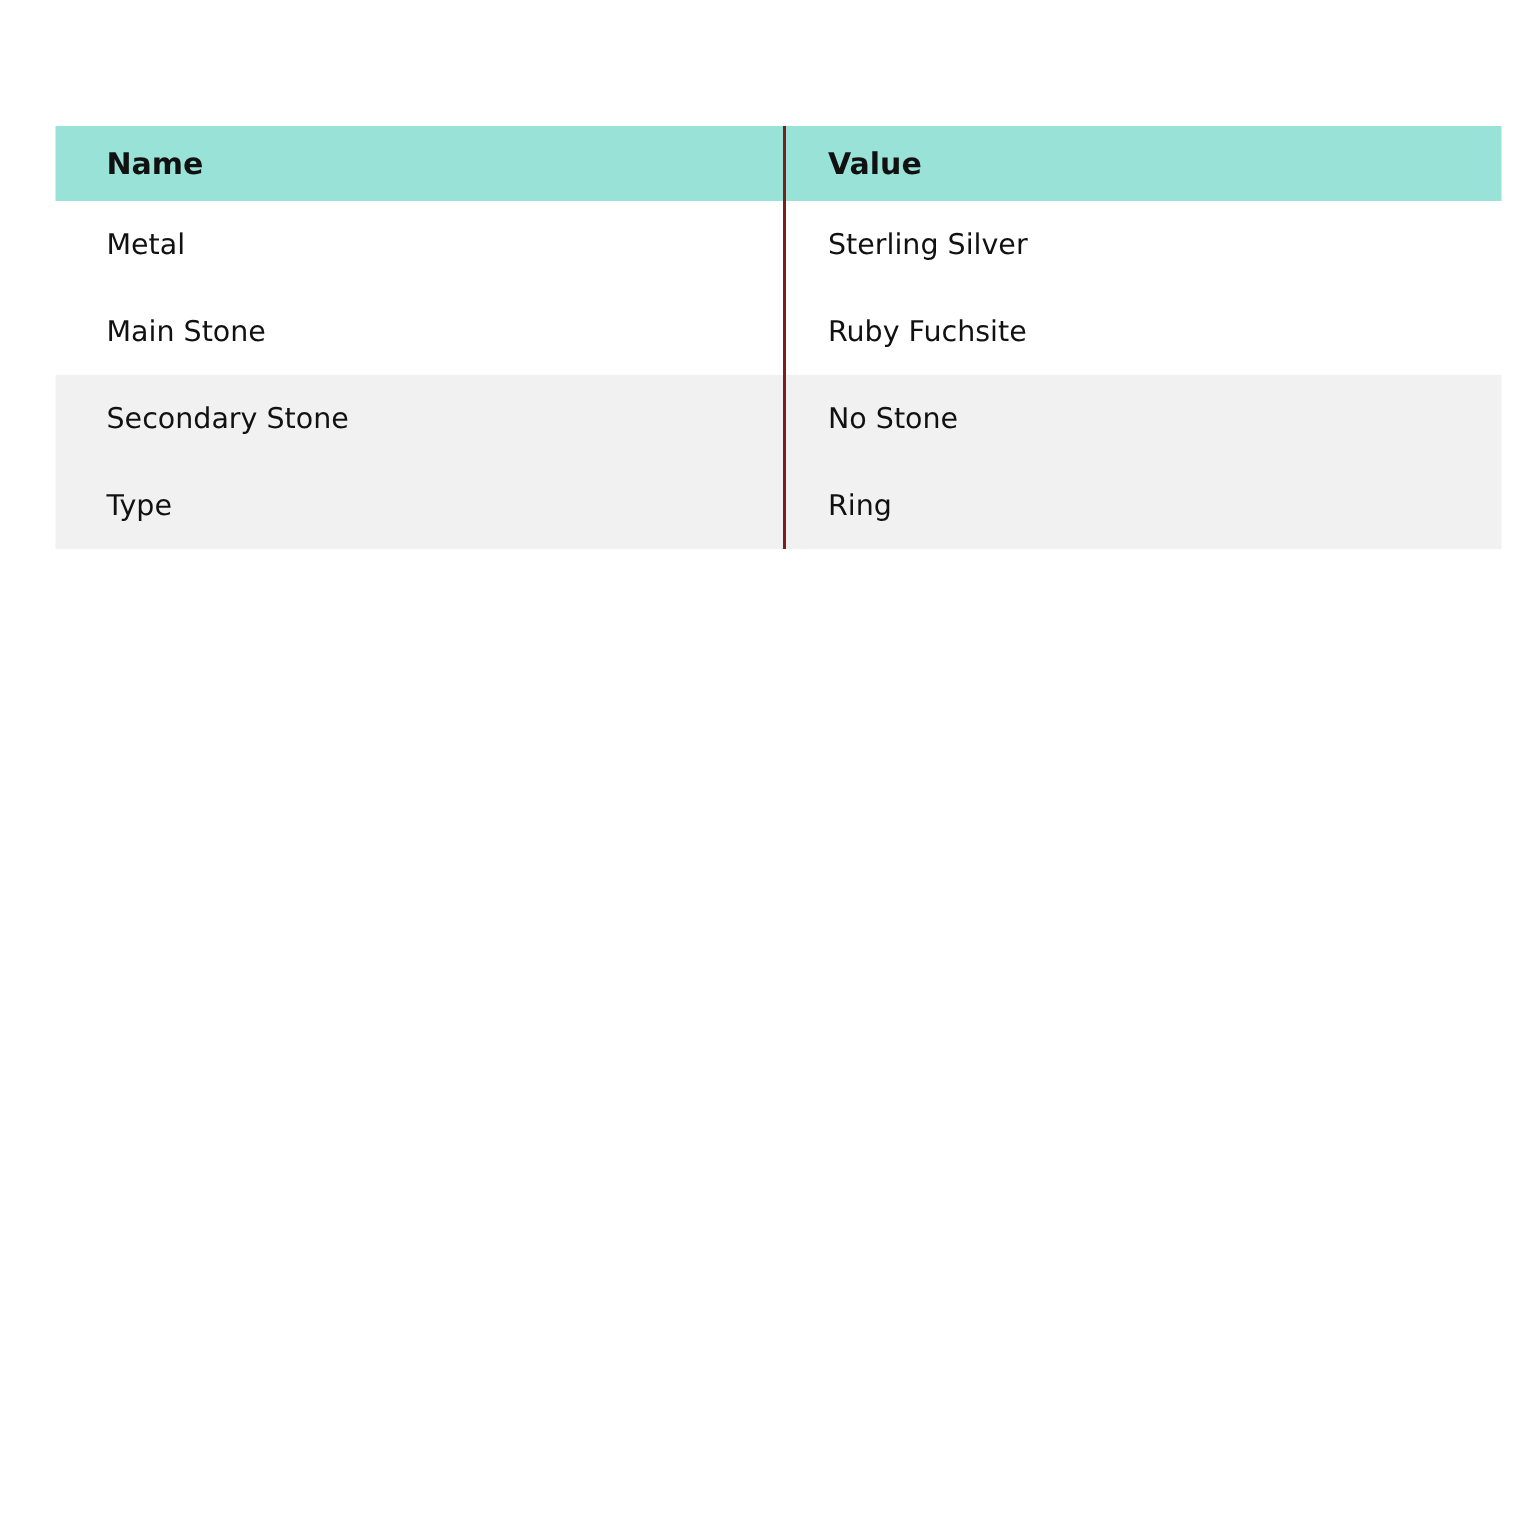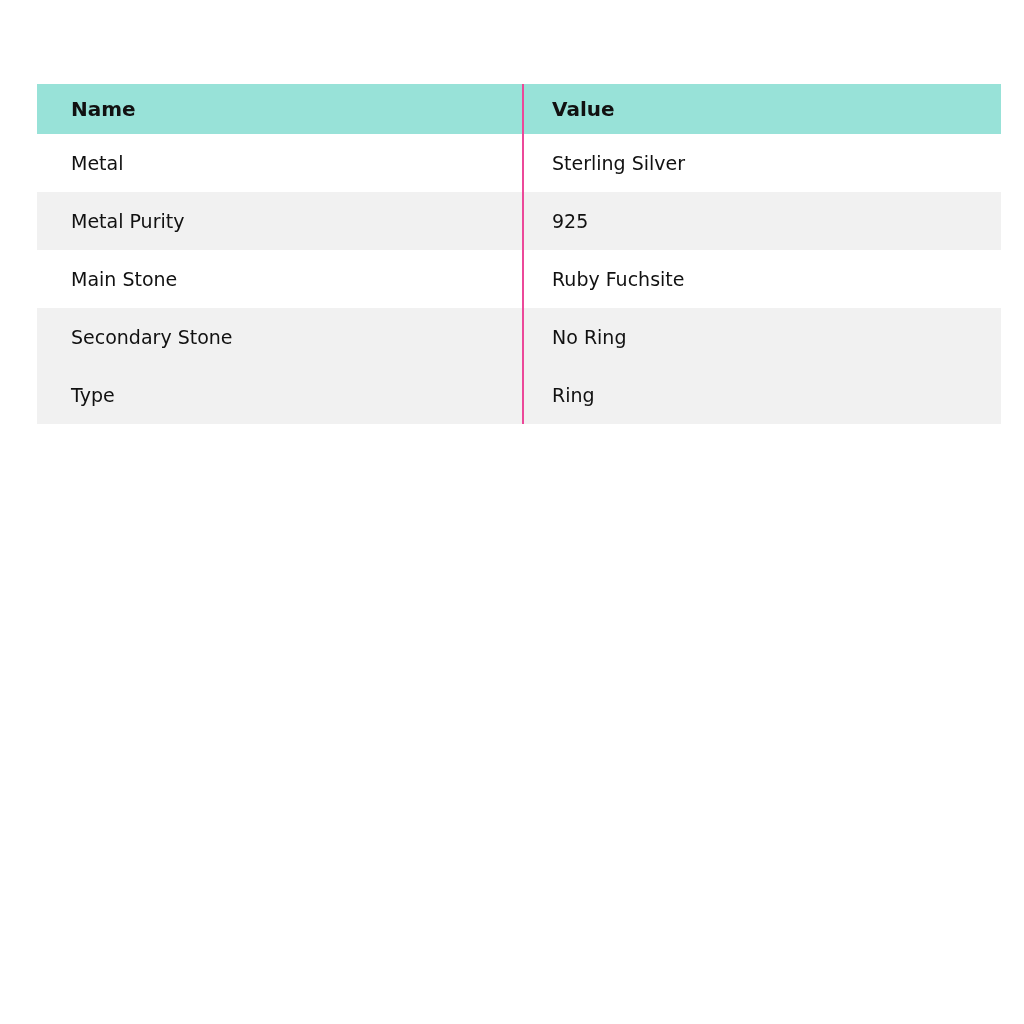--- a/index.html
+++ b/index.html
@@ -42,21 +42,21 @@
   }
   .spec-table td {
     height: 58px;
     vertical-align: middle;
     background: #ffffff;
   }
   .spec-table tr.alt td { background: var(--row-alt-bg); }
   .spec-table th:first-child,
   .spec-table td:first-child {
     padding-left: 34px;
-    border-right: 2px solid #ec4899;
+    border-right: 2px solid #7f1d1d;
   }
   .spec-table th:last-child,
   .spec-table td:last-child {
     padding-left: 28px;
   }
 </style>
 </head>
 <body>
 
 <div class="page">
@@ -69,31 +69,27 @@
       <tr>
         <th>Name</th>
         <th>Value</th>
       </tr>
     </thead>
     <tbody>
         <tr>
           <td>Metal</td>
           <td>Sterling Silver</td>
         </tr>
-        <tr class="alt">
-          <td>Metal Purity</td>
-          <td>925</td>
-        </tr>
         <tr>
           <td>Main Stone</td>
           <td>Ruby Fuchsite</td>
         </tr>
         <tr class="alt">
           <td>Secondary Stone</td>
-          <td>No Ring</td>
+          <td>No Stone</td>
         </tr>
         <tr class="alt">
           <td>Type</td>
           <td>Ring</td>
         </tr>
       </tbody>
   </table>
 </div>
 
 </body></html>

